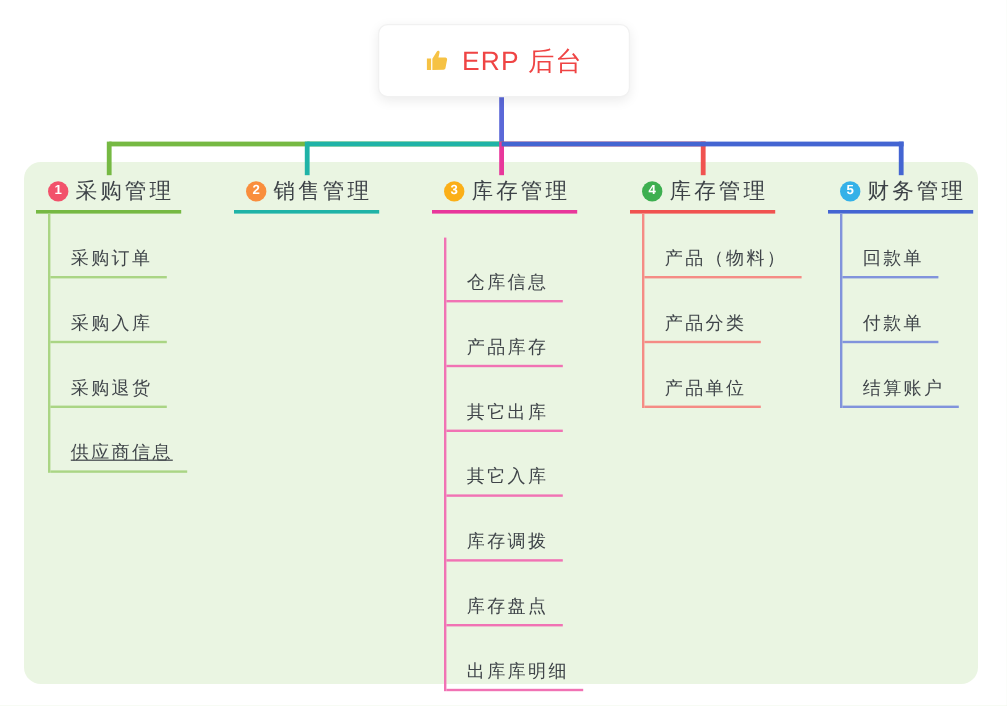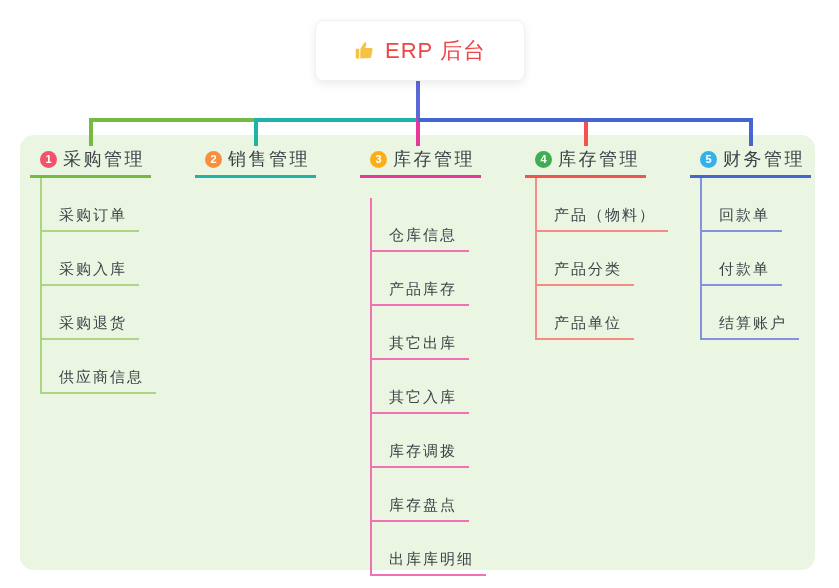--- a/index.html
+++ b/index.html
@@ -73,21 +73,21 @@
   <div id="branches">
       <div class="branch" style="left: 30px;">
     <div class="branch-title" style="border-bottom-color: rgb(118, 185, 67);">
       <span class="badge" style="background: rgb(242, 82, 107);">1</span>
       <span class="branch-label">采购管理</span>
     </div>
     <div class="children" style="border-left-color: rgb(170, 213, 132);">
           <div class="child" style="border-bottom-color: rgb(170, 213, 132);">采购订单</div>
           <div class="child" style="border-bottom-color: rgb(170, 213, 132);">采购入库</div>
           <div class="child" style="border-bottom-color: rgb(170, 213, 132);">采购退货</div>
-          <div class="child" style="border-bottom-color: rgb(170, 213, 132);">供应商信息</div>
+          <div class="child" style="border-bottom-color: rgb(170, 213, 132); text-decoration: underline;">供应商信息</div>
         </div>
   </div>
       <div class="branch" style="left: 195px;">
     <div class="branch-title" style="border-bottom-color: rgb(31, 179, 167);">
       <span class="badge" style="background: rgb(249, 142, 61);">2</span>
       <span class="branch-label">销售管理</span>
     </div>
   </div>
       <div class="branch" style="left: 360px;">
     <div class="branch-title" style="border-bottom-color: rgb(232, 55, 155);">

